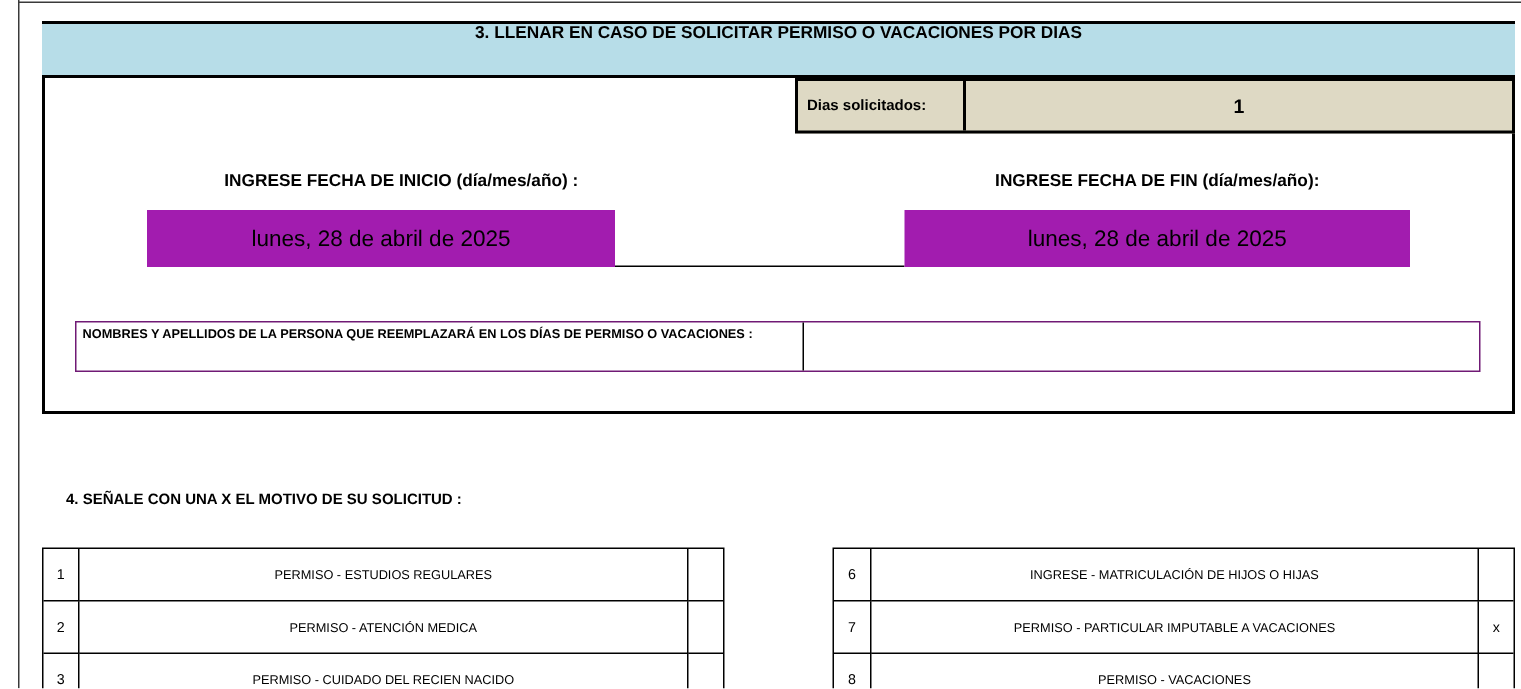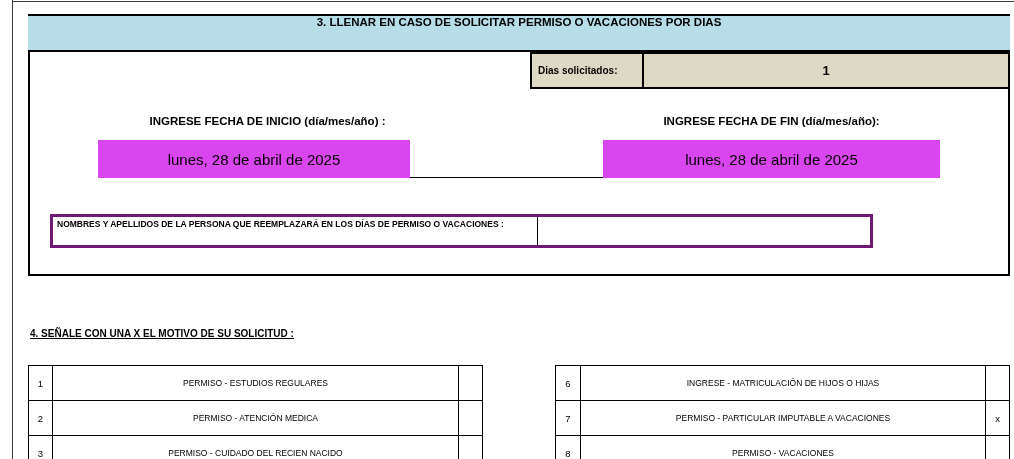--- a/index.html
+++ b/index.html
@@ -54,49 +54,48 @@
     top: 112px; height: 18px;
     display: flex; align-items: center; justify-content: center;
     font-weight: bold; font-size: 11.5px;
     white-space: nowrap;
   }
   .date-label.inicio { left: 110px; width: 315px; }
   .date-label.fin    { left: 603px; width: 337px; }
 
   .date-field {
     top: 140px; height: 38px;
-    background: #d946ef;
+    background: #a21caf;
     display: flex; align-items: center; justify-content: center;
     font-size: 15px;
   }
   .date-field.inicio { left: 98px;  width: 312px; }
   .date-field.fin    { left: 603px; width: 337px; }
 
   .between-underline {
     left: 410px; top: 177px; width: 193px; height: 1px; background: #000;
   }
 
   .nombres-row {
-    left: 50px; top: 214px; width: 823px; height: 34px;
-    border: 3px solid #701a75;
+    left: 50px; top: 214px; width: 937px; height: 34px;
+    border: 1px solid #701a75;
     display: flex;
   }
   .nombres-label {
     width: 485px; height: 100%;
     border-right: 1px solid #000;
     padding: 2px 3px 2px 4px;
     font-weight: bold; font-size: 8.5px; line-height: 1.3;
   }
   .nombres-value { flex: 1; height: 100%; }
 
   .section4-title {
-    left: 30px; top: 328px;
+    left: 44px; top: 328px;
     font-weight: bold; font-size: 10px;
     white-space: nowrap;
-    text-decoration: underline;
   }
 
   
   .motive-table {
     top: 365px;
     border: 1px solid #000;
     display: grid;
     grid-auto-rows: 35px;
     background: #fff;
   }

